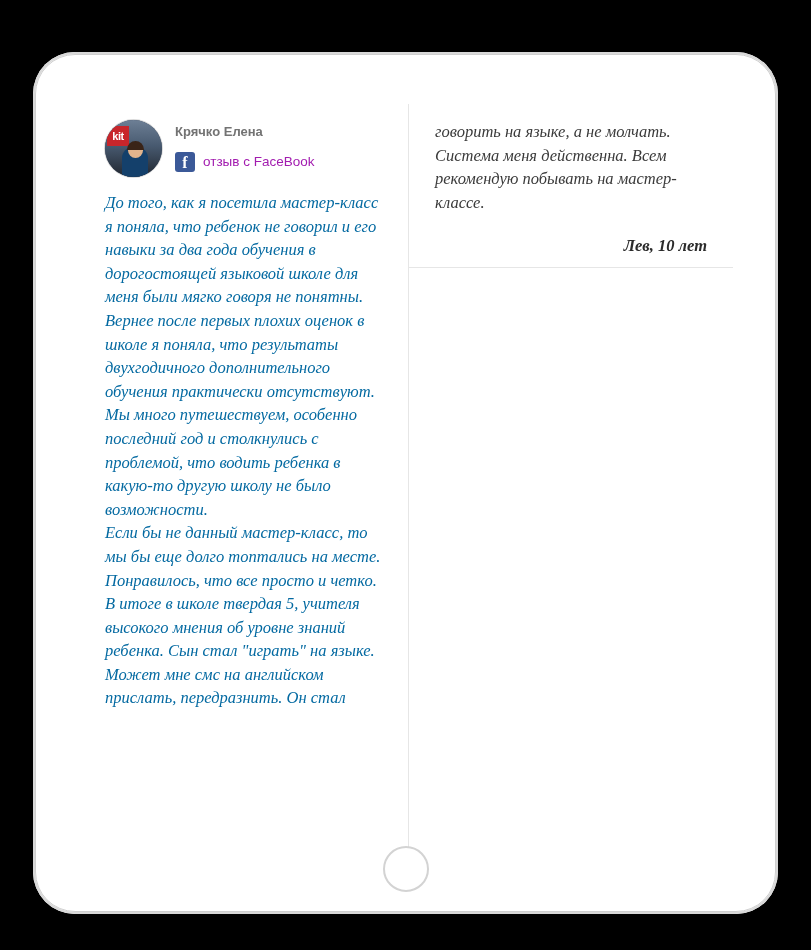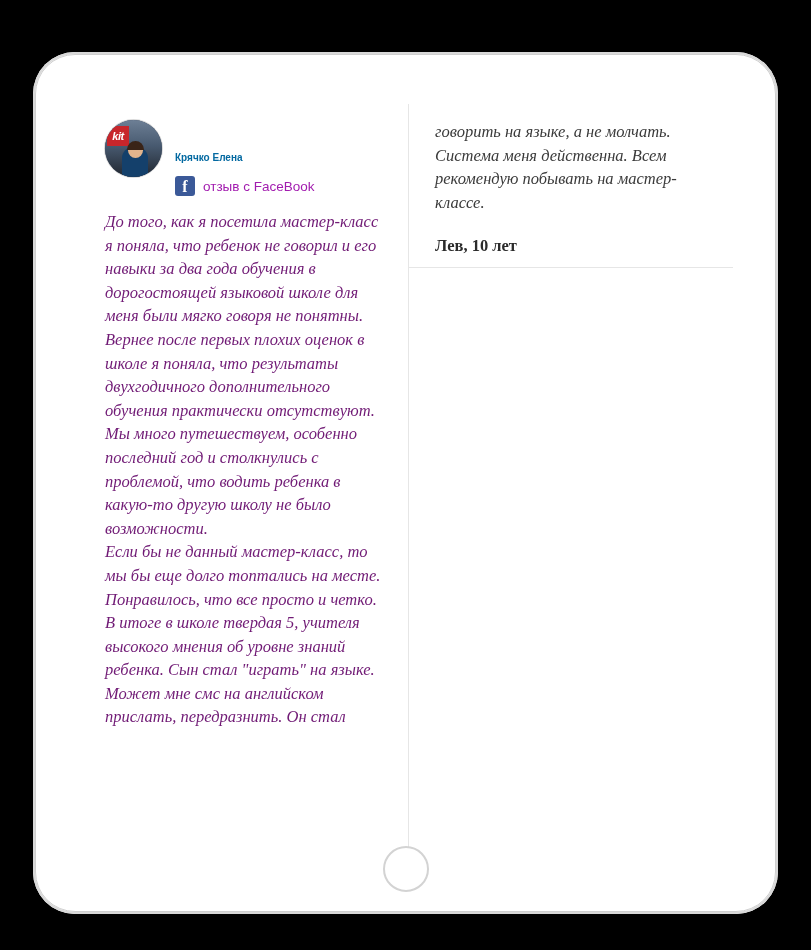--- a/index.html
+++ b/index.html
@@ -148,21 +148,20 @@
   .avatar .av-sign {
     position: absolute;
     left: 2px;
     top: 6px;
     width: 22px;
     height: 20px;
     background: #c8262b;
     color: #ffffff;
     font-size: 11px;
     font-weight: bold;
-    font-style: italic;
     line-height: 20px;
     text-align: center;
     letter-spacing: -0.5px;
   }
   .avatar .av-person {
     position: absolute;
     left: 17px;
     bottom: 0;
     width: 26px;
     height: 30px;
@@ -185,26 +184,25 @@
     width: 17px;
     height: 9px;
     border-radius: 9px 9px 0 0;
     background: #3a2418;
   }
 
   .head-text {
     padding-top: 4px;
   }
   .reviewer-name {
-    font-size: 10px;
+    font-size: 13px;
     font-weight: bold;
-    color: #0369a1;
+    color: #737373;
     line-height: 1.2;
     margin-bottom: 12px;
-    margin-top: 28px;
   }
   .source-row {
     display: flex;
     align-items: center;
     gap: 8px;
   }
   .fb-icon {
     width: 20px;
     height: 20px;
     border-radius: 3px;
@@ -220,38 +218,40 @@
     font-size: 13.5px;
     color: #a21caf;
   }
 
   
   .review-text {
     font-family: "Liberation Serif", serif;
     font-style: italic;
     font-size: 16.5px;
     line-height: 23.6px;
-    color: #701a75;
+    color: #0369a1;
     white-space: pre-line;
   }
   .review-text-right {
     font-family: "Liberation Serif", serif;
     font-style: italic;
     font-size: 16.5px;
     line-height: 23.6px;
     color: #3a3a3a;
     white-space: pre-line;
     padding-top: 6px;
   }
   .signature {
     font-family: "Liberation Serif", serif;
+    font-style: italic;
     font-weight: bold;
     font-size: 16.5px;
     color: #2b2b2b;
     margin-top: 22px;
+    text-align: right;
   }
 </style>
 </head>
 <body>
 
 <div class="stage">
 
   <div class="tablet">
     <div class="tablet-inner-border"></div>
 

